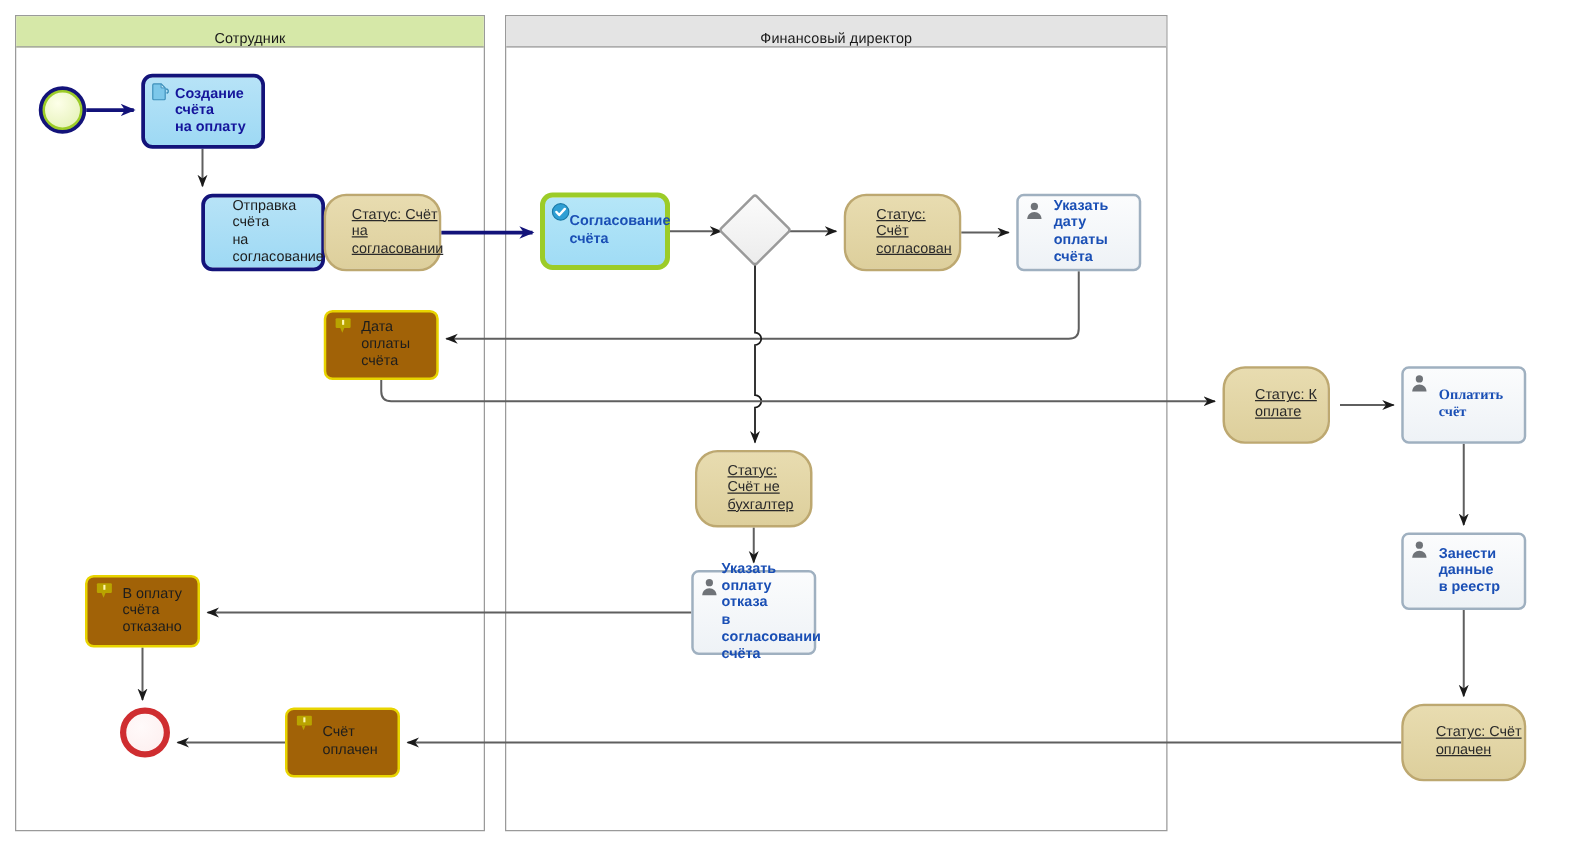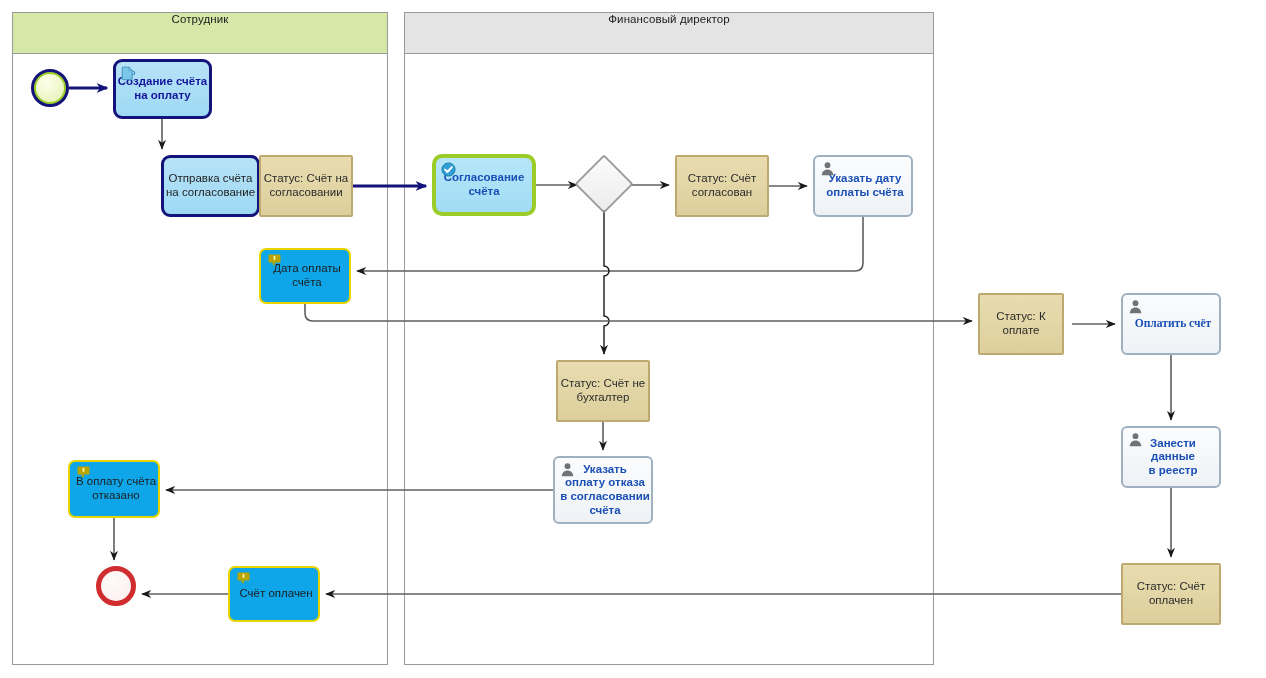--- a/index.html
+++ b/index.html
@@ -18,42 +18,43 @@
   
   .lane{
     position:absolute;
     box-sizing:border-box;
     border:1px solid #9a9a9a;
     background:#ffffff;
   }
   .lane-header{
     position:absolute;
     left:0;right:0;top:0;
-    height:41px;
+    height:25px;
     box-sizing:border-box;
     border-bottom:1px solid #9a9a9a;
-    display:flex;align-items:flex-start;justify-content:center;
+    display:flex;align-items:flex-end;justify-content:center;
     font-size:11.5px;
     color:#1a1a1a;
     letter-spacing:.1px;
     white-space:nowrap;
   }
   .lane-body{position:absolute;left:0;right:0;top:25px;bottom:0;}
 
   
   .node{
     position:absolute;
     box-sizing:border-box;
     display:flex;
     align-items:center;
     justify-content:center;
-    text-align:center;
+    text-align:left;
     line-height:1.18;
     white-space:pre-line;
     z-index:5;
+    padding-left:24px;
   }
   
   .task-blue{
     border:3px solid #13137a;
     border-radius:9px;
     background:linear-gradient(180deg,#b7e3f7 0%,#9ed9f4 100%);
     color:#14149b;
     font-size:11.5px;
     font-weight:bold;
   }
@@ -63,39 +64,40 @@
     border:4px solid #9ccc28;
     border-radius:10px;
     background:linear-gradient(180deg,#b5e6f8 0%,#a0dcf5 100%);
     color:#1a4fb5;
     font-size:11.5px;
     font-weight:bold;
   }
   
   .status-box{
     border:2px solid #bda870;
-    border-radius:2px;
+    border-radius:18px;
     background:linear-gradient(180deg,#e8dcb0 0%,#ddcf9c 100%);
     color:#2a2a2a;
     font-size:11.5px;
+    text-decoration:underline;
   }
   
   .task-grey{
     border:2px solid #9fb0c0;
     border-radius:6px;
     background:linear-gradient(180deg,#fbfcfd 0%,#eef2f6 100%);
     color:#1a4fb5;
     font-size:11.5px;
     font-weight:bold;
   }
   
   .note{
     border:2px solid #e8d400;
     border-radius:7px;
-    background:#0ea5e9;
+    background:#a16207;
     color:#1d1d1d;
     font-size:11.5px;
   }
   .node .label{pointer-events:none;}
   .task-grey .label,.note .label{padding-left:4px;}
 
   
   .node-icon{
     position:absolute;
     left:5px;top:4px;

